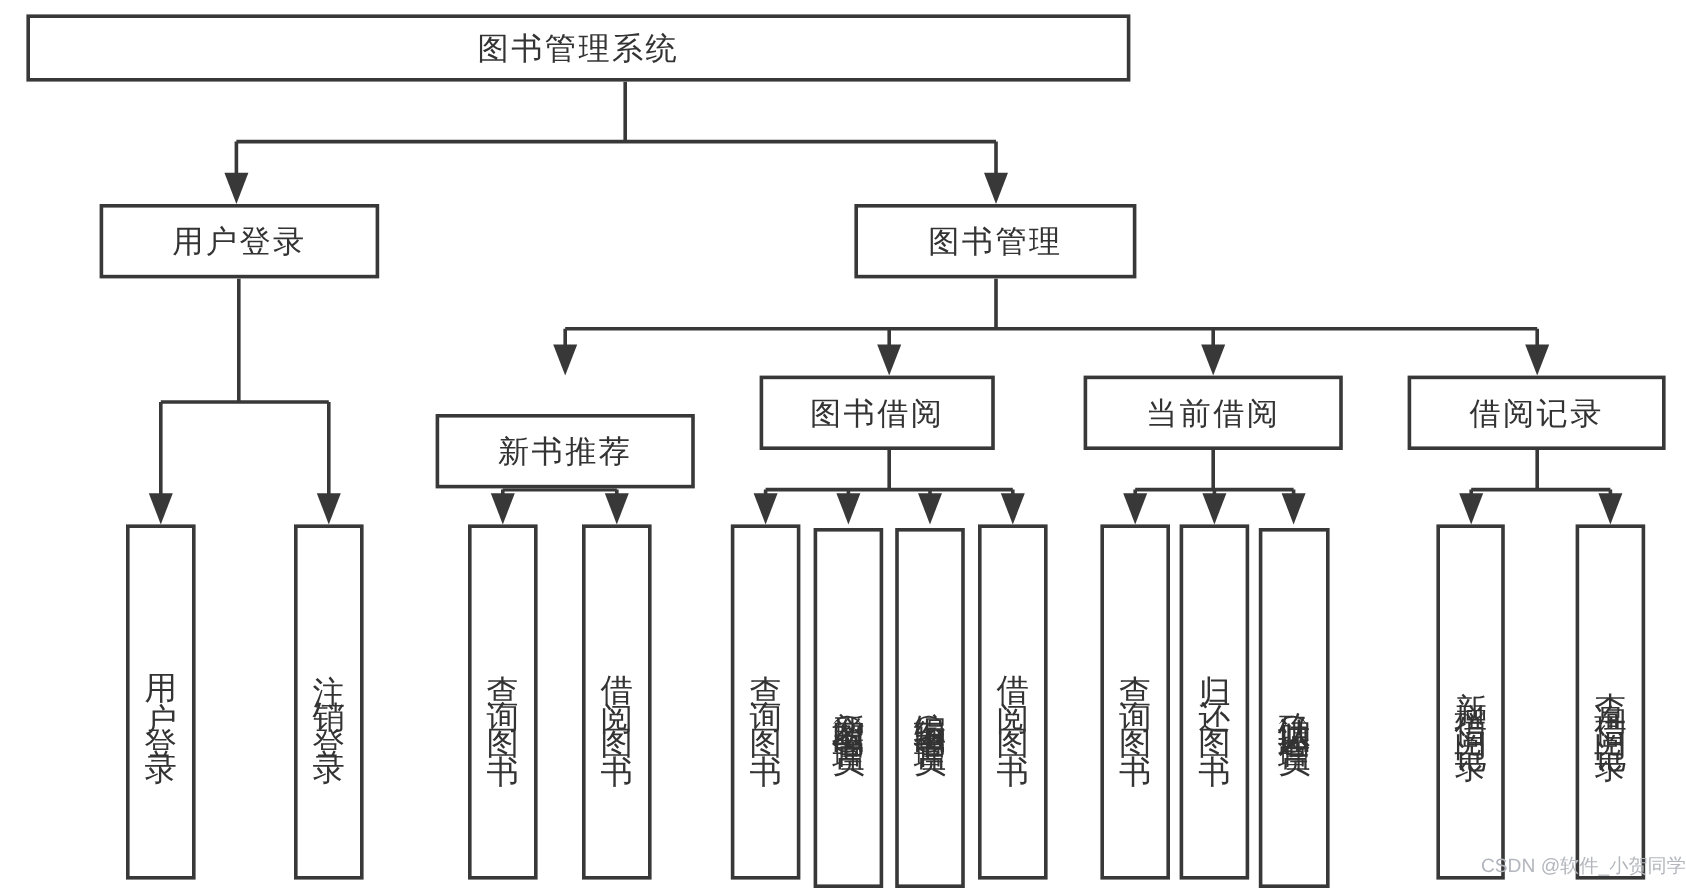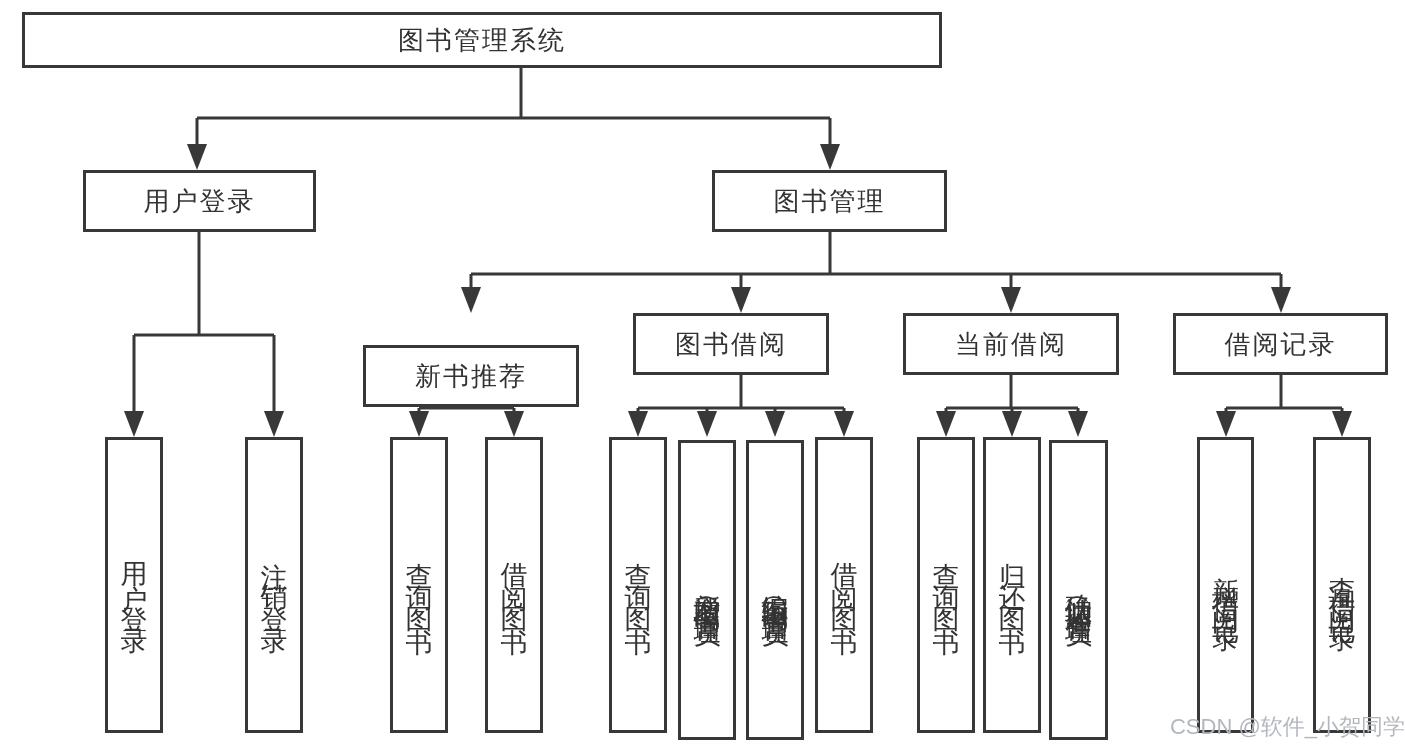--- a/index.html
+++ b/index.html
@@ -35,21 +35,21 @@
   }
   .ls-a { letter-spacing: 22px; }   
   .ls-b { letter-spacing: 10px; }   
   .ls-c { letter-spacing: 4px;  }   
   .watermark {
     position: absolute;
     left: 1146px;
     top: 712px;
     width: 259px;
     text-align: right;
-    font-size: 22px;
+    font-size: 16px;
     color: #b3b7bd;
     z-index: 3;
     white-space: nowrap;
   }
 </style>
 </head>
 <body>
 
 <div class="canvas">
 

